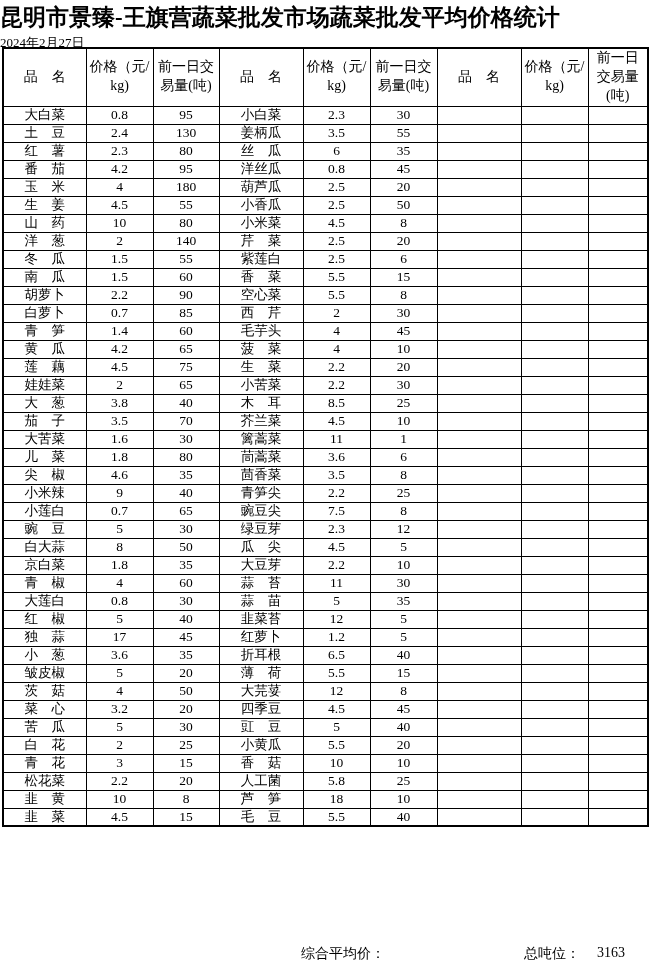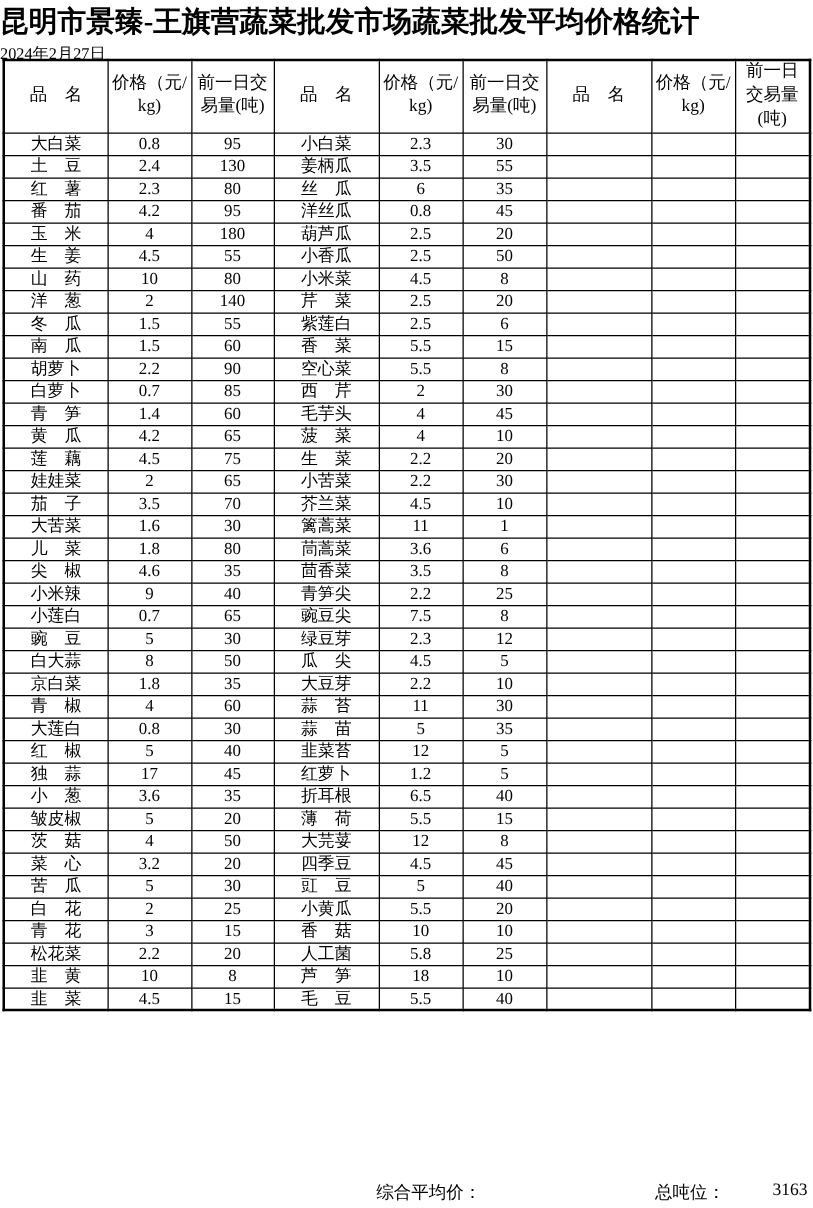--- a/index.html
+++ b/index.html
@@ -31,21 +31,21 @@
   .price-table tbody tr{height:18px;}
   .price-table tbody td{font-size:13.5px;line-height:1;}
   .footer{
     position:absolute;left:0;top:945px;width:540px;height:20px;
     font-size:14px;
   }
   .footer span{position:absolute;white-space:nowrap;}
   .avg-label{left:301px;}
   .avg-value{left:403px;margin-top:28px;}
   .ton-label{left:524px;}
-  .ton-value{left:597px;margin-left:21px;}
+  .ton-value{left:597px;}
 </style>
 </head>
 <body>
 
 <div class="title">昆明市景臻-王旗营蔬菜批发市场蔬菜批发平均价格统计</div>
 <div class="date">2024年2月27日</div>
 
 <table class="price-table">
   <colgroup>
     <col style="width:83px">
@@ -242,20 +242,31 @@
         <td>2</td>
         <td>65</td>
         <td>小苦菜</td>
         <td>2.2</td>
         <td>30</td>
         <td></td>
         <td></td>
         <td></td>
       </tr>
       <tr>
+        <td>大　葱</td>
+        <td>3.8</td>
+        <td>40</td>
+        <td>木　耳</td>
+        <td>8.5</td>
+        <td>25</td>
+        <td></td>
+        <td></td>
+        <td></td>
+      </tr>
+      <tr>
         <td>茄　子</td>
         <td>3.5</td>
         <td>70</td>
         <td>芥兰菜</td>
         <td>4.5</td>
         <td>10</td>
         <td></td>
         <td></td>
         <td></td>
       </tr>

